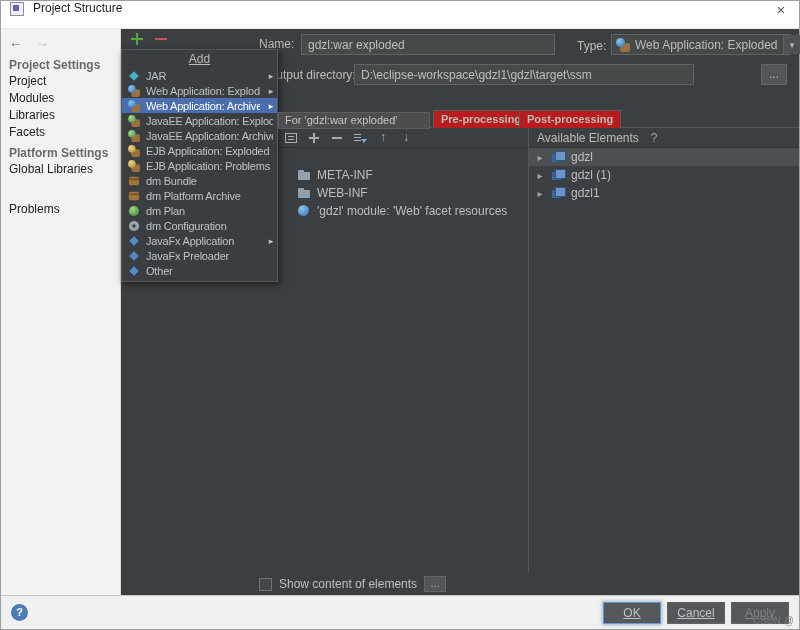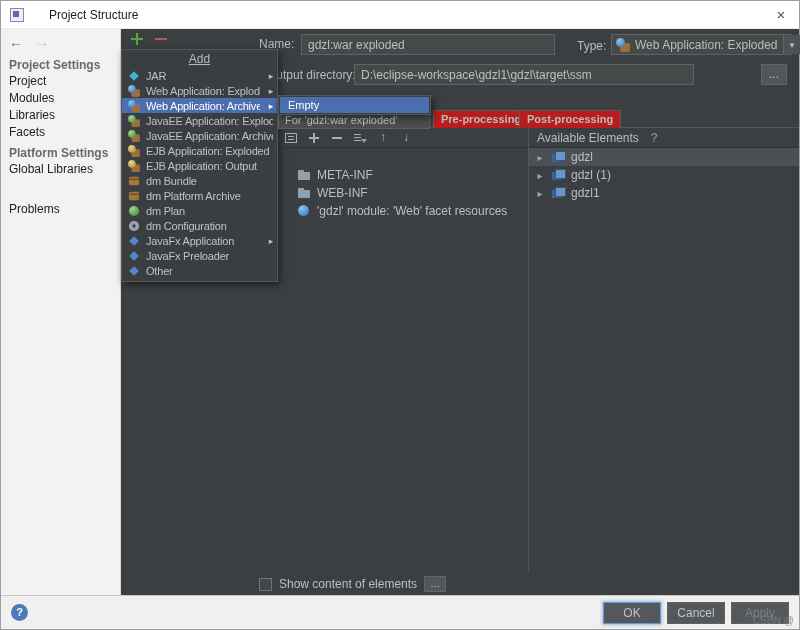--- a/index.html
+++ b/index.html
@@ -3,21 +3,21 @@
 <meta charset="utf-8">
 <style>
   *{box-sizing:border-box;}
   html,body{margin:0;padding:0;}
   body{width:800px;height:630px;position:relative;overflow:hidden;
        font-family:"Liberation Sans",sans-serif;font-size:12px;background:#fff;}
   .win{position:absolute;inset:0;border:1px solid #9e9e9e;background:#fff;}
 
   
   .titlebar{position:absolute;left:0;top:0;right:0;height:28px;background:#ffffff;
-            display:flex;align-items:center;padding:0 8px;border-bottom:1px solid #ececec;gap:16px;}
+            display:flex;padding:0 8px;border-bottom:1px solid #ececec;}
   .app-icon{width:16px;height:16px;position:relative;margin-right:8px;flex:none;}
   .app-icon::before{content:"";position:absolute;inset:1px;border:1px solid #8a8aa8;background:#eceef6;}
   .app-icon::after{content:"";position:absolute;left:4px;top:4px;width:6px;height:6px;background:#6a5fb0;}
   .title{color:#1e1e1e;}
   .close{margin-left:auto;color:#555;font-size:15px;width:20px;text-align:center;cursor:pointer;}
 
   
   .sidebar{position:absolute;left:0;top:28px;width:120px;bottom:34px;background:#f2f2f2;border-right:1px solid #d9d9d9;}
   .nav-arrows{display:flex;gap:12px;padding:5px 8px 3px;font-size:14px;height:24px;}
   .back{color:#45759f;cursor:pointer;} .fwd{color:#bfbfbf;cursor:pointer;}
@@ -133,21 +133,21 @@
            box-shadow:2px 3px 7px rgba(0,0,0,.5);z-index:45;padding:1px;}
   .submenu-item{height:16px;line-height:16px;background:#4b6eaf;color:#fff;padding:0 8px;font-size:11px;cursor:pointer;}
   .hint{position:absolute;left:157px;top:83px;width:152px;height:17px;line-height:15px;background:#4b4d4f;
         border:1px solid #5e5e5e;color:#c2c4c6;padding:0 6px;font-size:11px;z-index:44;white-space:nowrap;overflow:hidden;}
 
   
   .bottombar{position:absolute;left:0;right:0;bottom:0;height:34px;background:#f0f0f0;border-top:1px solid #c8c8c8;}
   .help{position:absolute;left:10px;top:8px;width:17px;height:17px;border-radius:50%;background:#4a7db8;color:#fff;
         text-align:center;line-height:17px;font-size:11px;font-weight:bold;cursor:pointer;}
   .btn{position:absolute;top:6px;height:22px;background:#54585b;border:1px solid #5f6366;color:#c0c2c4;
-       text-align:center;line-height:20px;cursor:pointer;}
+       text-align:center;line-height:20px;cursor:pointer;text-decoration:underline;}
   #btn-ok{right:138px;width:58px;border:1px solid #6a98cc;box-shadow:0 0 3px 1px rgba(90,140,200,.55);}
   #btn-cancel{right:74px;width:58px;}
   #btn-apply{right:10px;width:58px;color:#7d8184;}
   .watermark{position:absolute;right:5px;bottom:3px;font-size:10px;color:rgba(125,125,130,.85);z-index:5;pointer-events:none;}
 </style>
 </head>
 <body>
 
 <div class="win">
 
@@ -247,23 +247,20 @@
     </div>
 
     <div class="footer-row">
       <span class="cb"></span>
       <span>Show content of elements</span>
       <span class="mini-browse">...</span>
     </div>
 
     <div class="hint">For 'gdzl:war exploded'</div>
 
-    <div class="submenu">
-      <div class="submenu-item">Empty</div>
-    </div>
 
     <div class="menu">
       <div class="menu-title">Add</div>
       <div class="menu-item">
         <span class="ic ic-diamond c-cyan"></span>
         <span class="mi-label">JAR</span>
         <span class="mi-arrow">▸</span>
       </div>
       <div class="menu-item">
         <span class="ic ic-web"></span>
@@ -282,21 +279,21 @@
       <div class="menu-item">
         <span class="ic ic-web dot-green"></span>
         <span class="mi-label">JavaEE Application: Archive</span>
       </div>
       <div class="menu-item">
         <span class="ic ic-web dot-yellow"></span>
         <span class="mi-label">EJB Application: Exploded</span>
       </div>
       <div class="menu-item">
         <span class="ic ic-web dot-yellow"></span>
-        <span class="mi-label">EJB Application: Output</span>
+        <span class="mi-label">EJB Application: Problems</span>
       </div>
       <div class="menu-item">
         <span class="ic ic-bundle"></span>
         <span class="mi-label">dm Bundle</span>
       </div>
       <div class="menu-item">
         <span class="ic ic-bundle"></span>
         <span class="mi-label">dm Platform Archive</span>
       </div>
       <div class="menu-item">

